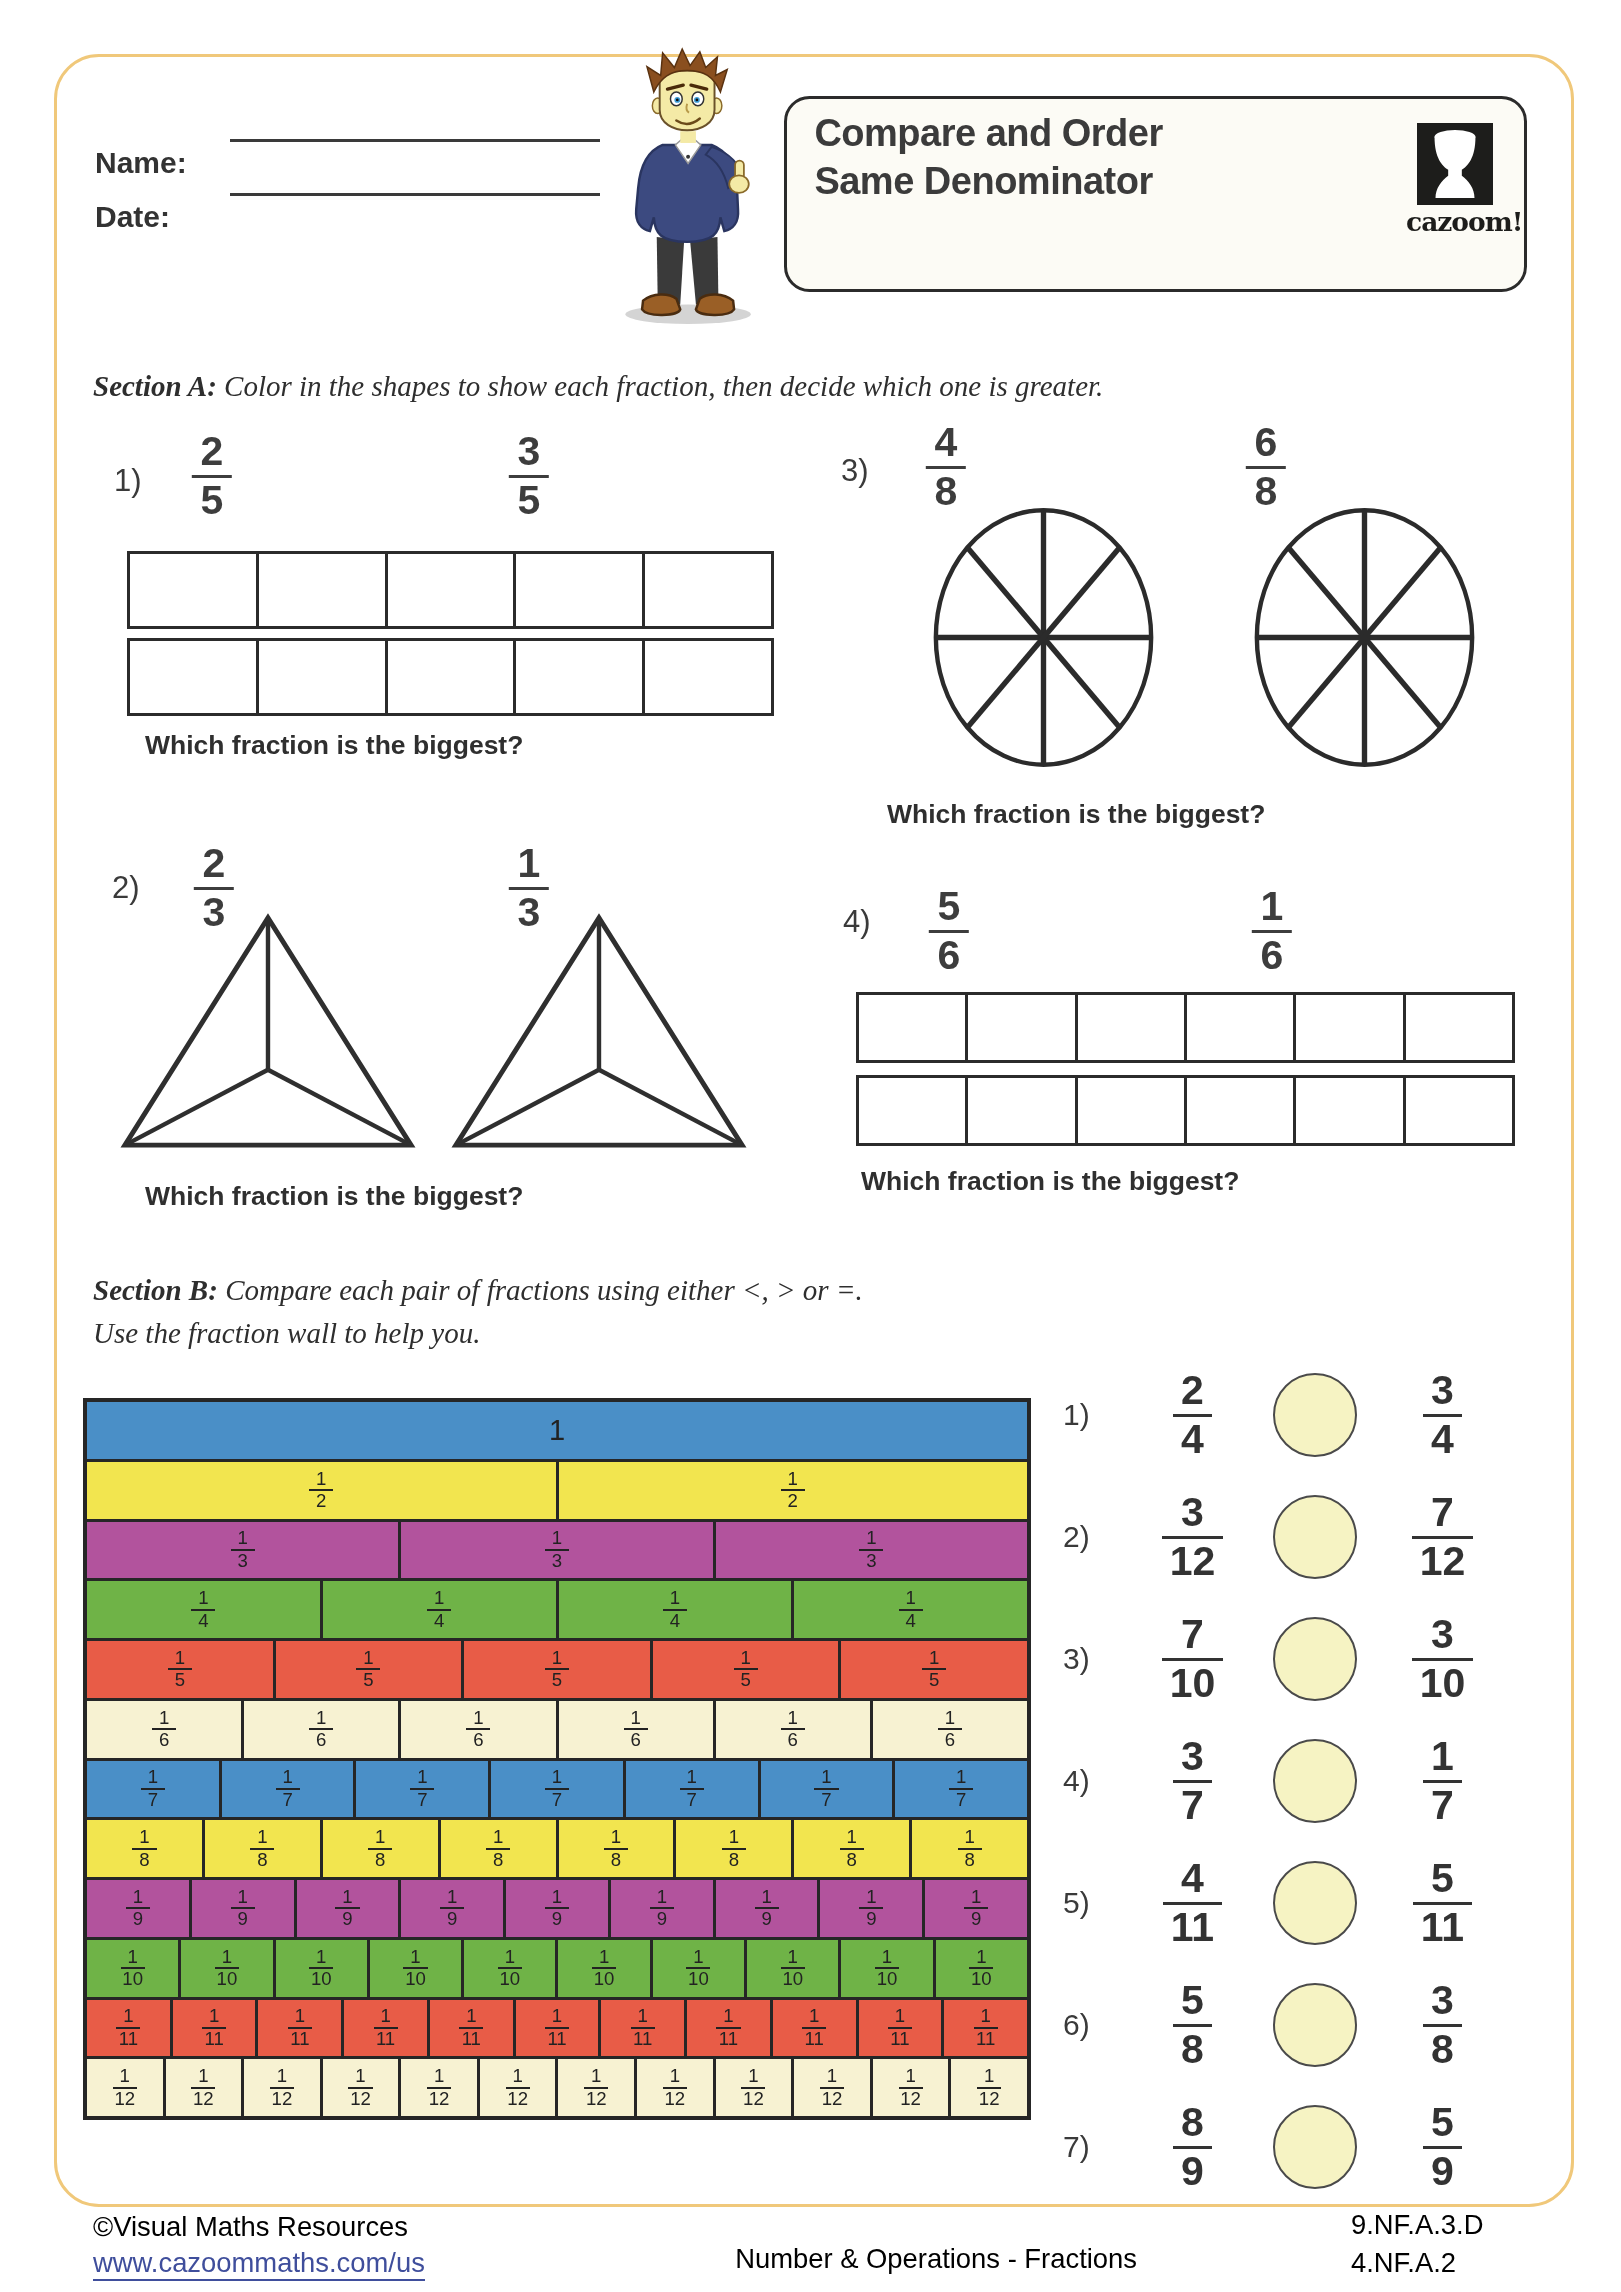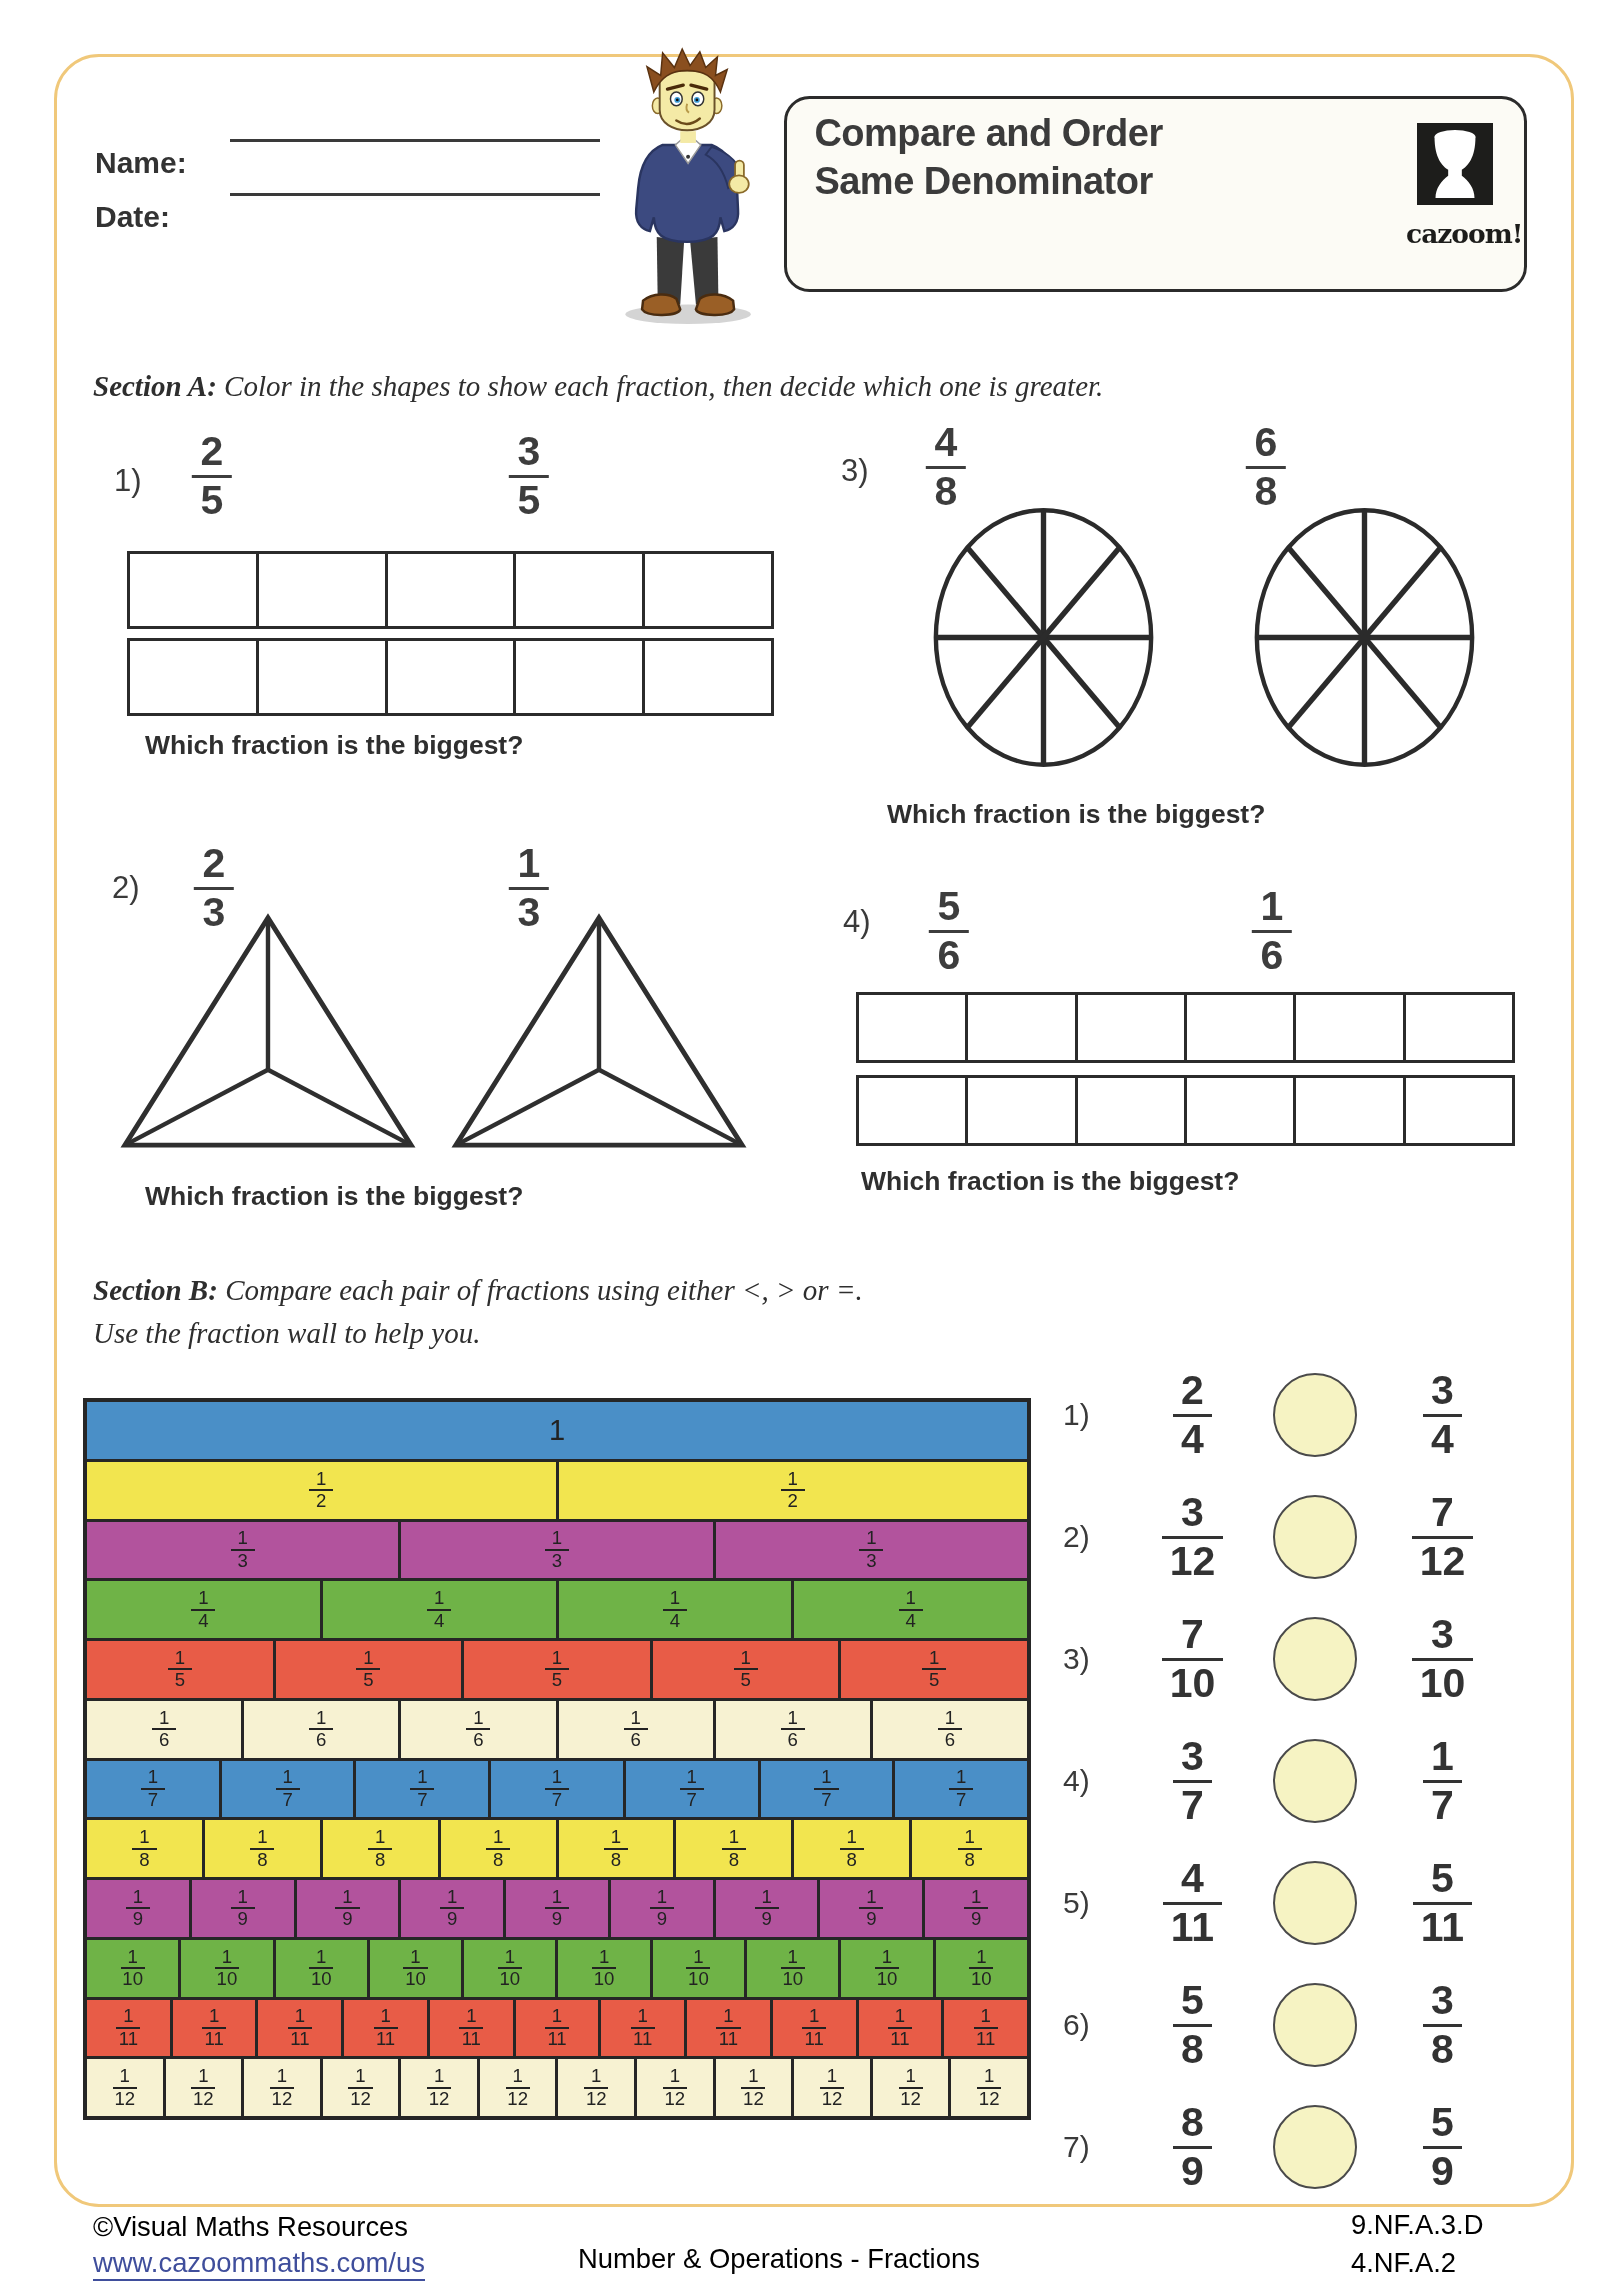--- a/index.html
+++ b/index.html
@@ -18,21 +18,21 @@
   .title-box{
     position:absolute;left:784px;top:96px;width:743px;height:196px;
     border:3.9px solid #2b2b2b;border-radius:25.5px;background:#fcfbf5;box-sizing:border-box;
   }
   .title-text{
     position:absolute;left:27.4px;top:9.8px;font-size:38px;font-weight:700;
     line-height:48px;color:#3b3b3b;letter-spacing:-0.5px;
   }
   .logo-wrap{position:absolute;left:619px;top:23.5px;width:98px;text-align:center;}
   .logo-box{width:76px;height:82px;background:#1d1d1b;margin:0 auto;display:block;}
-  .logo-text{font-family:"DejaVu Serif",serif;font-weight:700;font-size:26.5px;color:#1d1d1b;letter-spacing:-1px;margin-top:13px;}
+  .logo-text{font-family:"DejaVu Serif",serif;font-weight:700;font-size:26.5px;color:#1d1d1b;letter-spacing:-1px;margin-top:1px;}
   
   .sec-head{
     position:absolute;font-family:"Liberation Serif",serif;font-style:italic;
     font-size:29px;color:#2e2e2e;white-space:nowrap;
   }
   .sec-head b{font-weight:700;}
   
   .qnum{position:absolute;font-size:31px;font-weight:500;color:#3a3a3a;}
   .frac{
     position:absolute;transform:translateX(-50%);display:inline-flex;flex-direction:column;
@@ -839,17 +839,17 @@
           <span class="bfn">5</span>
           <span class="bfd">9</span>
         </span>
       </div>
     </div>
 </div>
 
 <div>
   <div class="foot" style="left:93px;top:2211px;">©Visual Maths Resources</div>
   <a class="foot-url" style="left:93px;top:2247px;">www.cazoommaths.com/us</a>
-  <div class="foot" style="left:578px;top:2243px;width:559px;text-align:left;">Number &amp; Operations - Fractions</div>
+  <div class="foot" style="left:578px;top:2243px;width:559px;text-align:right;">Number &amp; Operations - Fractions</div>
   <div class="foot" style="left:1351px;top:2209px;">9.NF.A.3.D</div>
   <div class="foot" style="left:1351px;top:2247px;">4.NF.A.2</div>
 </div>
 
 
 </body></html>

